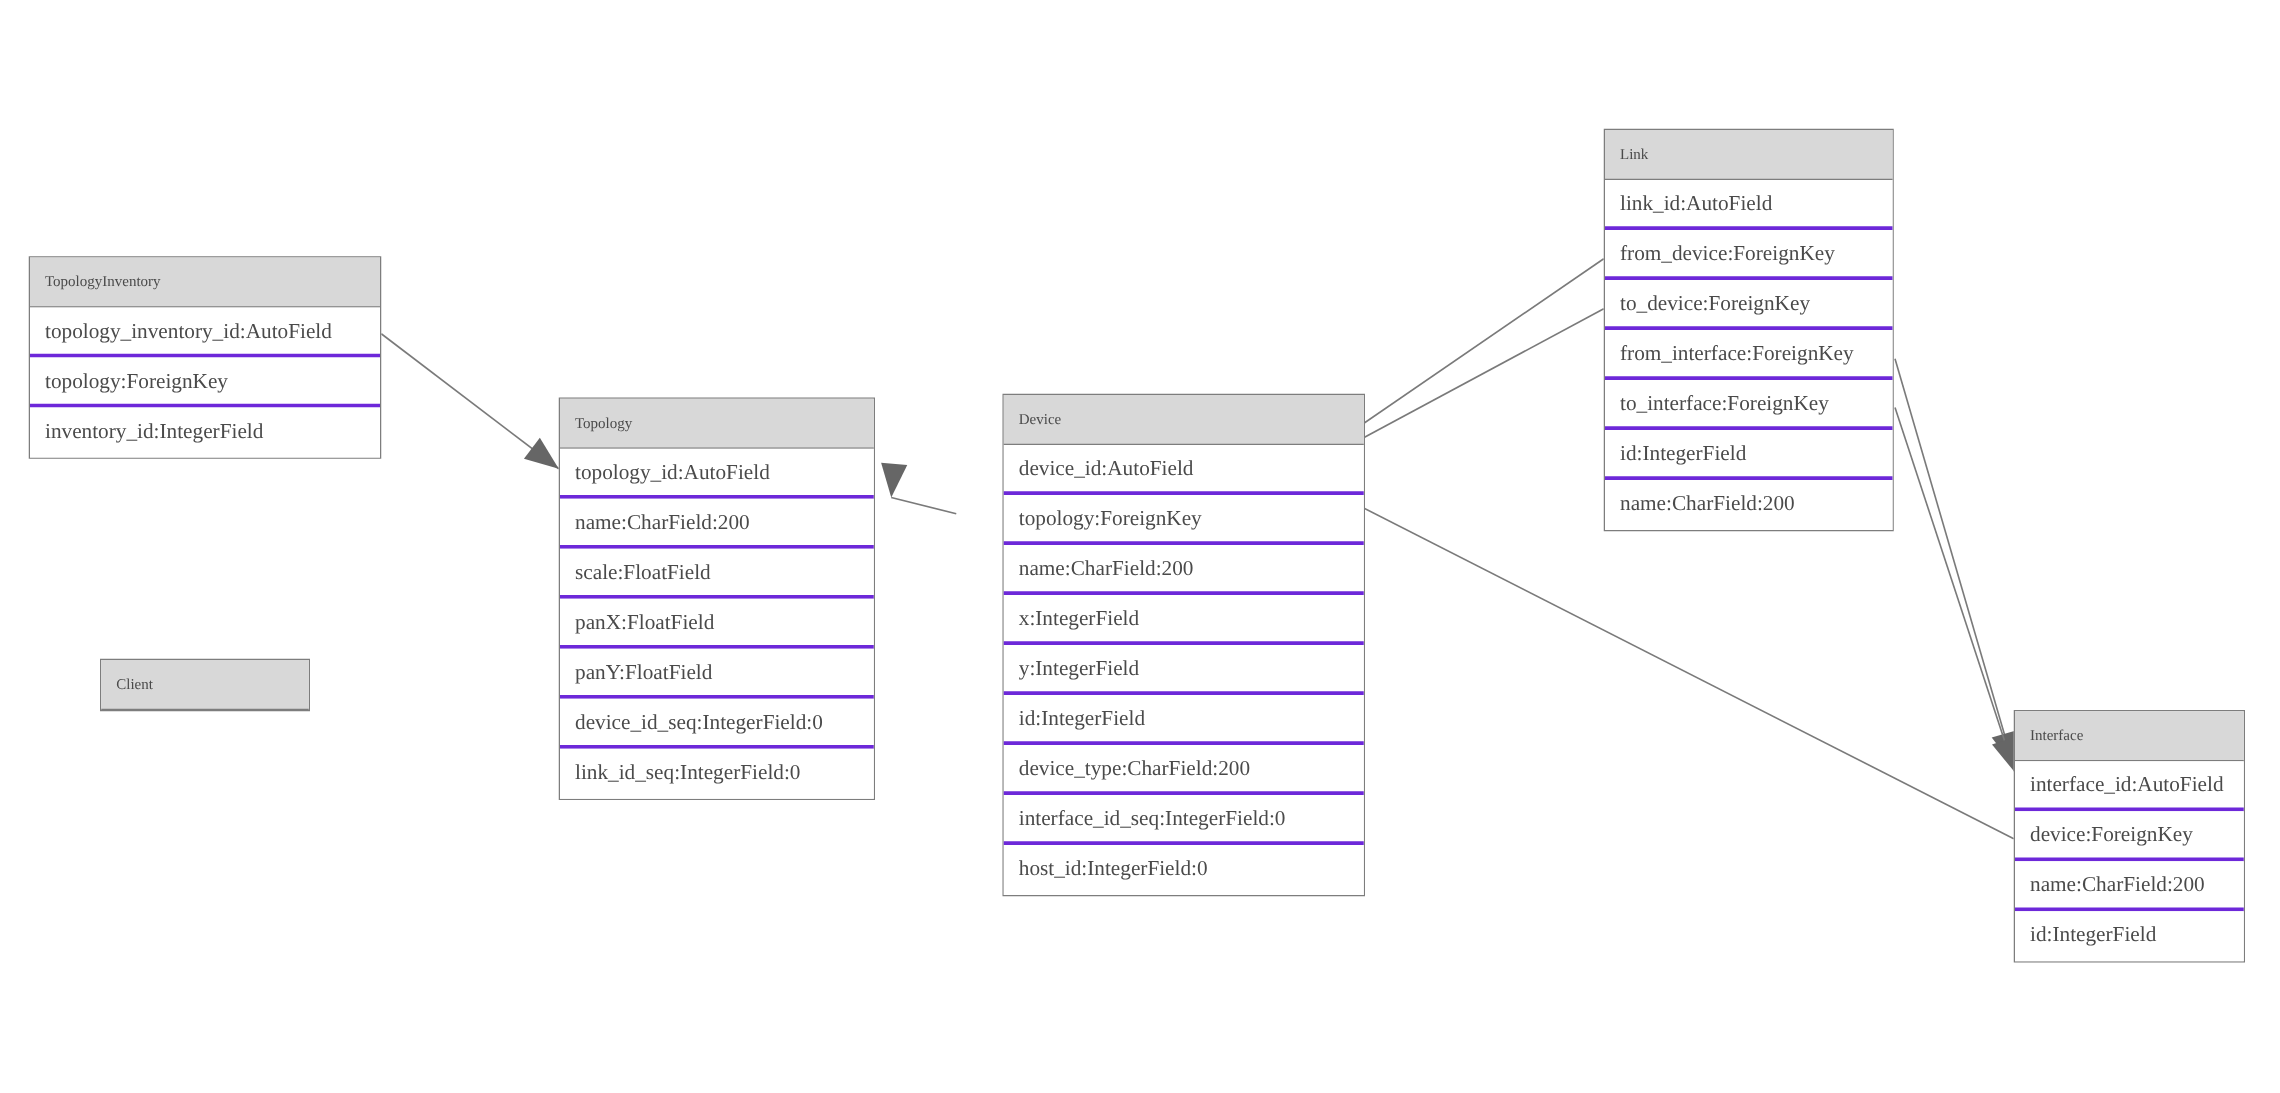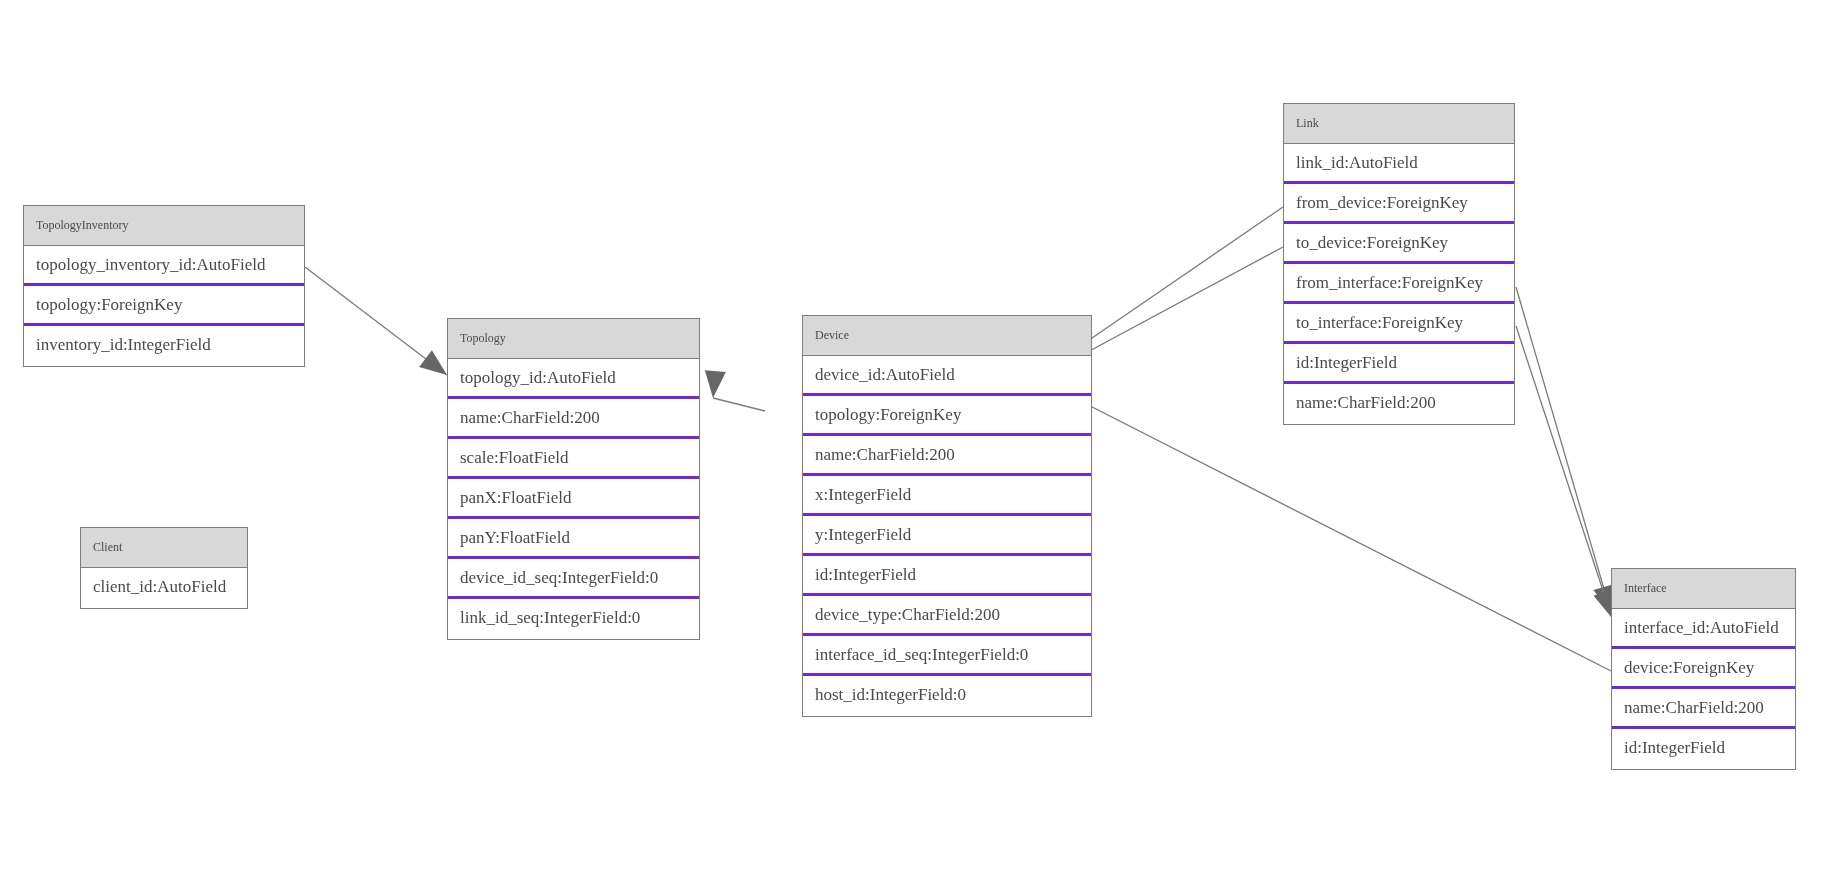--- a/index.html
+++ b/index.html
@@ -82,21 +82,20 @@
       <div class="ent-row">topology_id:AutoField</div>
       <div class="ent-row">name:CharField:200</div>
       <div class="ent-row">scale:FloatField</div>
       <div class="ent-row">panX:FloatField</div>
       <div class="ent-row">panY:FloatField</div>
       <div class="ent-row">device_id_seq:IntegerField:0</div>
       <div class="ent-row">link_id_seq:IntegerField:0</div>
     </div>
     <div class="entity" style="left: 80px; top: 527px; width: 168px;">
       <div class="ent-header">Client</div>
-      <div class="ent-row">client_id:AutoField</div>
     </div>
     <div class="entity" style="left: 802px; top: 315px; width: 290px;">
       <div class="ent-header">Device</div>
       <div class="ent-row">device_id:AutoField</div>
       <div class="ent-row">topology:ForeignKey</div>
       <div class="ent-row">name:CharField:200</div>
       <div class="ent-row">x:IntegerField</div>
       <div class="ent-row">y:IntegerField</div>
       <div class="ent-row">id:IntegerField</div>
       <div class="ent-row">device_type:CharField:200</div>

